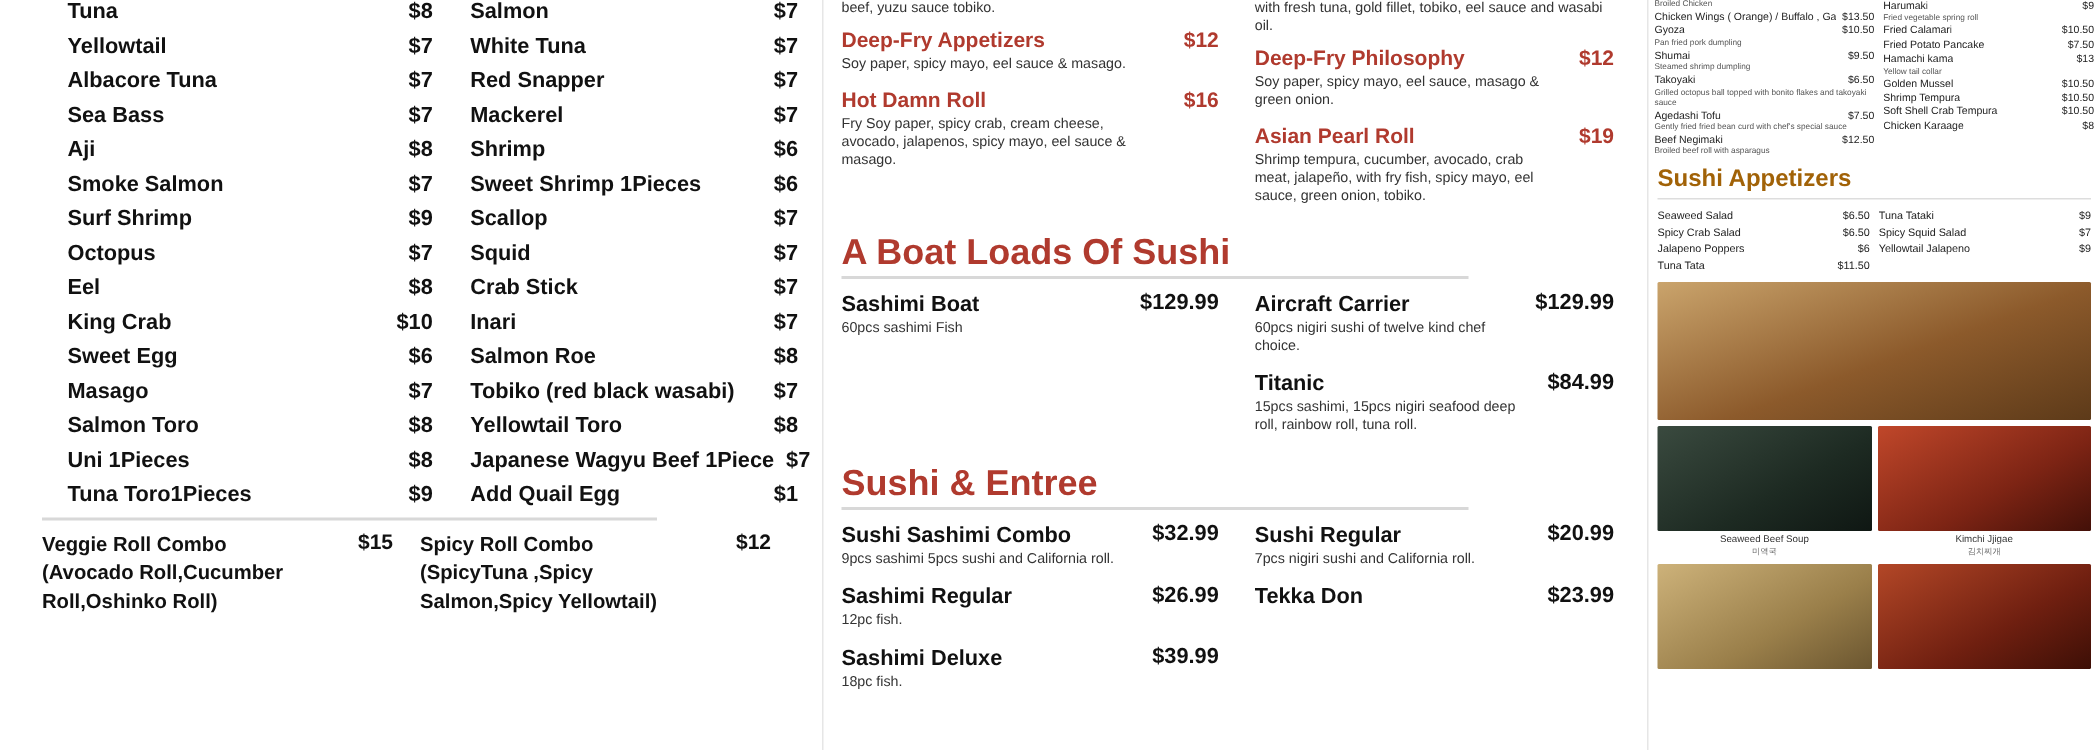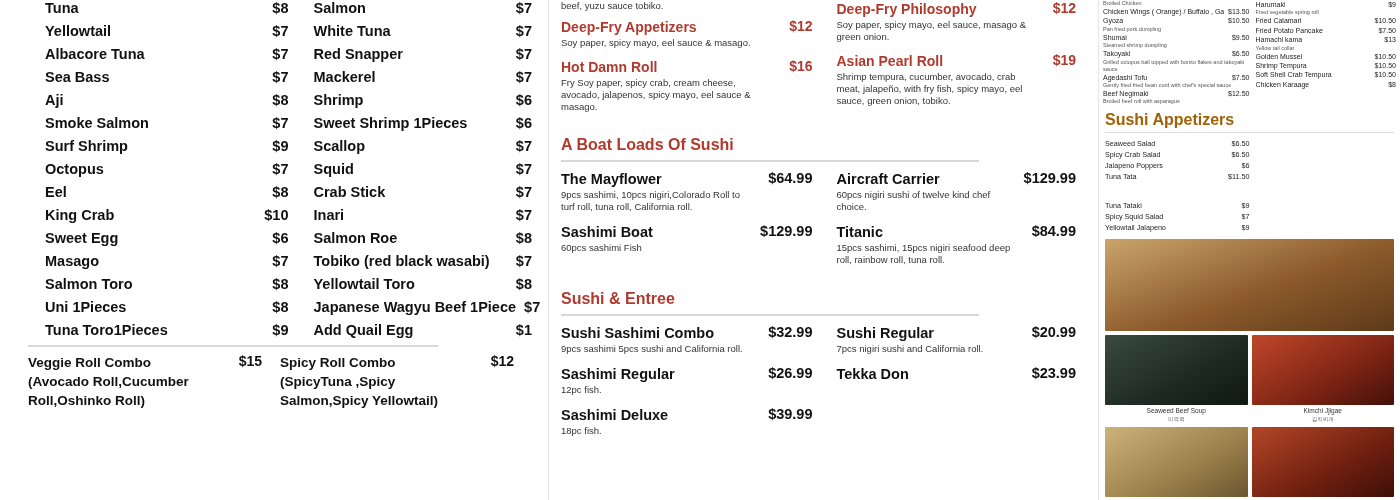--- a/index.html
+++ b/index.html
@@ -26,39 +26,39 @@
   .col2{width:550px;position:relative;box-sizing:border-box;padding:0 10px 0 12px;border-right:1px solid #e6e6e6;}
   .c2grid{display:flex;}
   .c2col{width:50%;box-sizing:border-box;padding-right:12px;}
   .c2col.r{padding-left:12px;}
   .topsmall{font-size:9.5px;color:#333;line-height:12px;margin-bottom:6px;}
   .entry{margin-bottom:9px;position:relative;}
   .entry .title{font-size:14px;font-weight:bold;color:#b03a2e;display:inline-block;}
   .entry .price{position:absolute;right:0;top:0;font-size:14px;font-weight:bold;color:#b03a2e;}
   .entry .desc{font-size:9.5px;color:#333;line-height:12px;margin-top:1px;padding-right:46px;}
 
-  .sect-title{font-size:16px;font-weight:bold;color:#b03a2e;margin:10px 0 2px 0;line-height:26px;}
+  .sect-title{font-size:24px;font-weight:bold;color:#b03a2e;margin:10px 0 2px 0;line-height:26px;}
   .sect-rule{height:2px;background:#d8d8d8;width:418px;margin-bottom:8px;}
   .b-entry{position:relative;margin-bottom:10px;}
   .b-entry .bt{font-size:14.5px;font-weight:bold;color:#111;}
   .b-entry .bp{position:absolute;right:0;top:0;font-size:14.5px;font-weight:bold;color:#111;}
   .b-entry .bd{font-size:9.5px;color:#333;line-height:12px;padding-right:60px;margin-top:1px;}
 
   
   .col3{width:301px;position:relative;box-sizing:border-box;padding:0 4px 0 4px;}
   .tiny-list{font-size:7px;color:#222;line-height:9.4px;}
   .tiny-row{display:flex;justify-content:space-between;}
   .tiny-row .tn{white-space:nowrap;overflow:hidden;}
   .tiny-row .tp{margin-left:4px;}
   .tiny-sub{font-size:5.5px;color:#555;line-height:7px;}
   .c3cols{display:flex;gap:6px;}
   .c3col{width:50%;}
   .sa-title{font-size:16px;font-weight:bold;color:#a16207;line-height:18px;margin:6px 0 3px 2px;}
   .sa-rule{height:1px;background:#ddd;margin:0 2px 5px 2px;}
-  .sa-grid{display:flex;gap:18px;padding:0 2px;flex-direction:column;}
+  .sa-grid{display:flex;gap:6px;padding:0 2px;}
   .sa-col{width:50%;}
   .sa-row{display:flex;justify-content:space-between;font-size:7.2px;color:#222;line-height:11px;}
 
   .photos{margin-top:6px;padding:0 2px;}
   .photo{background:#7a5c3a;border-radius:1px;}
   .pbig{height:92px;background:linear-gradient(160deg,#caa46c,#8c5a2b 55%,#5d3a19);}
   .prow{display:flex;gap:4px;margin-top:4px;}
   .pcell{width:50%;}
   .psmall{height:70px;}
   .p1{background:linear-gradient(150deg,#3a4a3f,#1d2a22 60%,#0f1713);}
@@ -224,42 +224,38 @@
           <span class="price">$12</span>
           <div class="desc">Soy paper, spicy mayo, eel sauce &amp; masago.</div>
         </div>
         <div class="entry">
           <span class="title">Hot Damn Roll</span>
           <span class="price">$16</span>
           <div class="desc">Fry Soy paper, spicy crab, cream cheese, avocado, jalapenos, spicy mayo, eel sauce &amp; masago.</div>
         </div>
       </div>
       <div class="c2col r">
+        <div class="topsmall">with fresh tuna, gold fillet, tobiko, eel sauce and wasabi oil.</div>
         <div class="entry">
           <span class="title">Deep-Fry Philosophy</span>
           <span class="price">$12</span>
           <div class="desc">Soy paper, spicy mayo, eel sauce, masago &amp; green onion.</div>
         </div>
         <div class="entry">
           <span class="title">Asian Pearl Roll</span>
           <span class="price">$19</span>
           <div class="desc">Shrimp tempura, cucumber, avocado, crab meat, jalapeño, with fry fish, spicy mayo, eel sauce, green onion, tobiko.</div>
         </div>
       </div>
     </div>
 
     <div class="sect-title">A Boat Loads Of Sushi</div>
     <div class="sect-rule"></div>
     <div class="c2grid">
       <div class="c2col">
-        <div class="b-entry">
-          <span class="bt">The Mayflower</span>
-          <span class="bp">$64.99</span>
-          <div class="bd">9pcs sashimi, 10pcs nigiri,Colorado Roll to turf roll, tuna roll, California roll.</div>
-        </div>
         <div class="b-entry">
           <span class="bt">Sashimi Boat</span>
           <span class="bp">$129.99</span>
           <div class="bd">60pcs sashimi Fish</div>
         </div>
       </div>
       <div class="c2col r">
         <div class="b-entry">
           <span class="bt">Aircraft Carrier</span>
           <span class="bp">$129.99</span>

